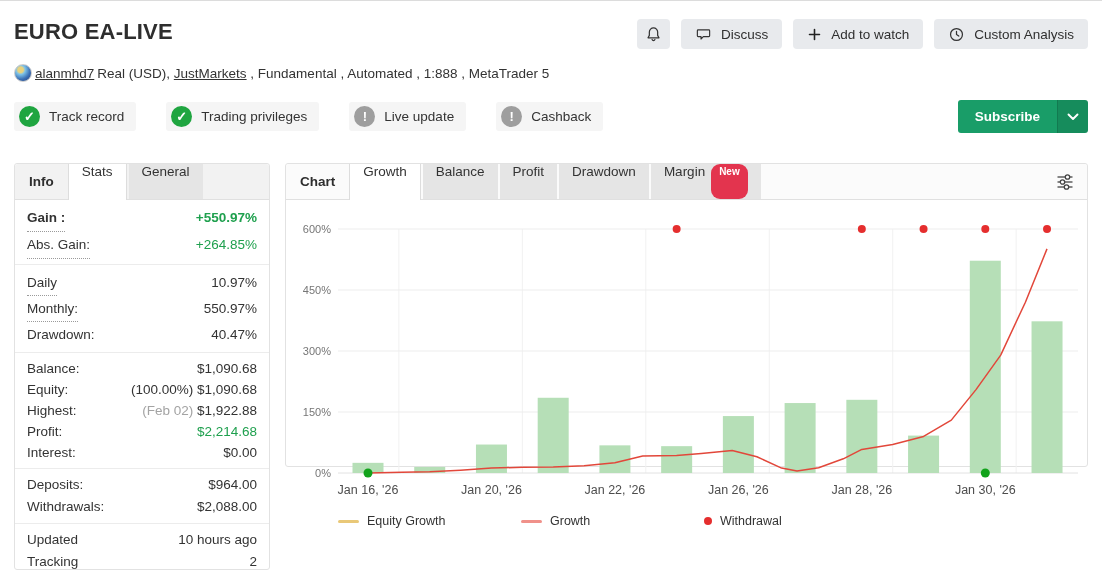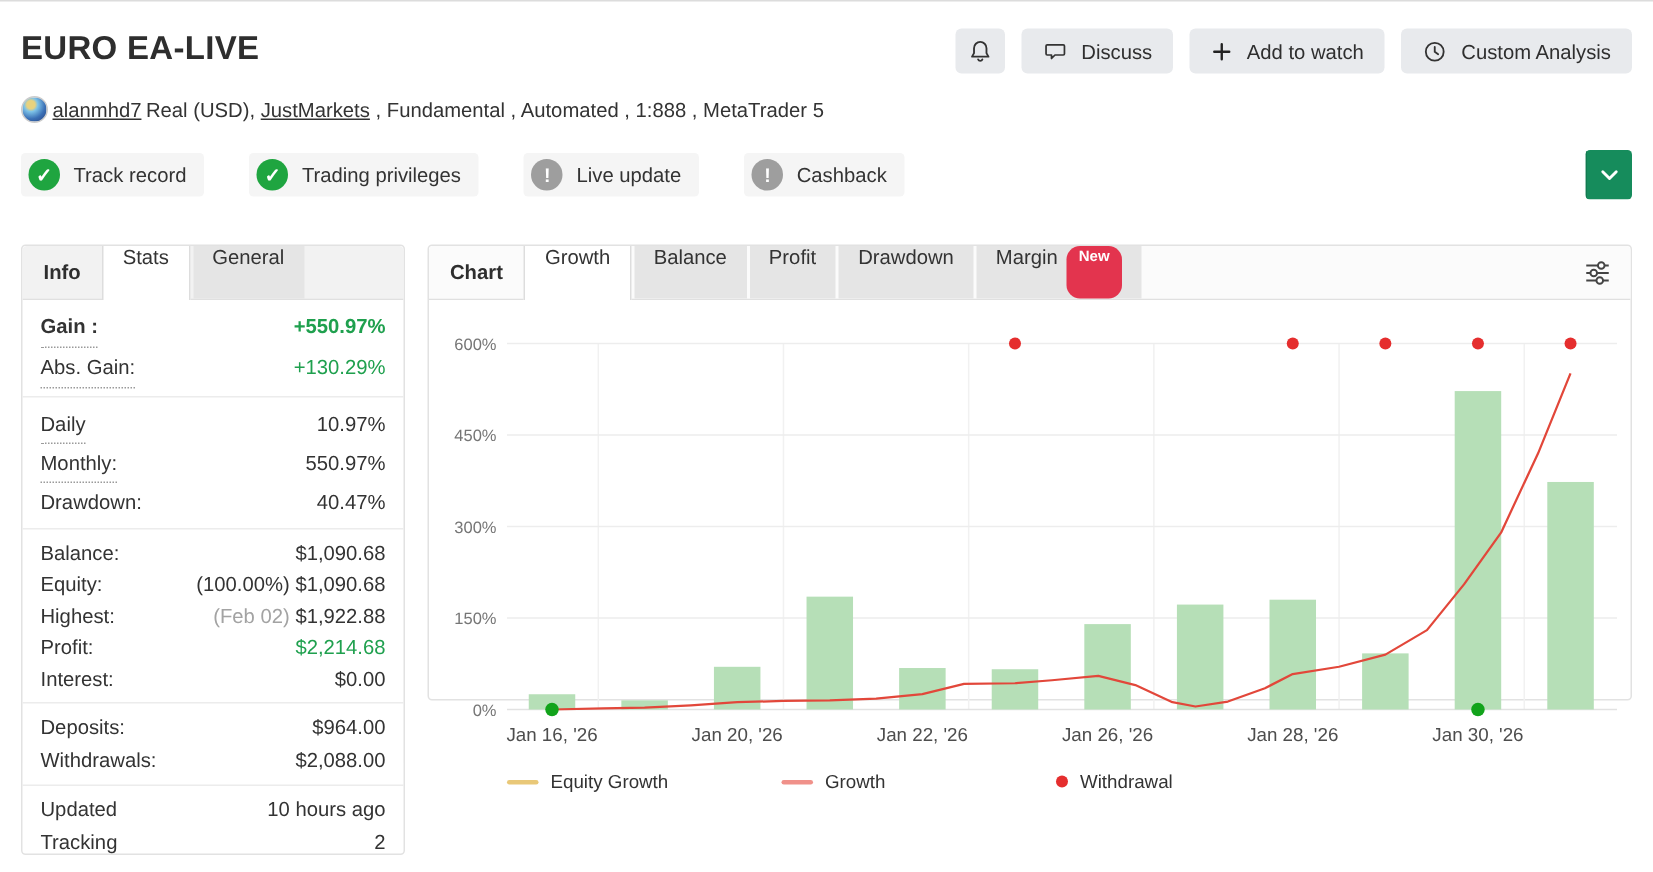--- a/index.html
+++ b/index.html
@@ -127,20 +127,21 @@
         <div class="badge">
           <span class="badge-ic na">!</span>
           <span>Live update</span>
         </div>
         <div class="badge">
           <span class="badge-ic na">!</span>
           <span>Cashback</span>
         </div>
       </div>
     <div class="subscribe">
+      <button class="sub-main">Subscribe</button>
       <button class="sub-caret">
         <svg width="12" height="8" viewBox="0 0 12 8">
             <path d="M1.5 1.5 6 6l4.5-4.5" fill="none" stroke="#fff" stroke-width="1.9" stroke-linecap="round" stroke-linejoin="round"></path>
           </svg>
       </button>
     </div>
   </div>
 
   <div class="main">
 
@@ -157,21 +158,21 @@
           </div>
       </div>
       <div class="info-rows">
           <div class="igroup" data-g="0">
             <div class="irow">
               <span class="ilabel dotted lbold">Gain :</span>
               <span class="ival"><span class="green bold">+550.97%</span></span>
             </div>
             <div class="irow">
               <span class="ilabel dotted">Abs. Gain:</span>
-              <span class="ival"><span class="green">+130.29%</span></span>
+              <span class="ival"><span class="green">+264.85%</span></span>
             </div>
           </div>
           <div class="igroup" data-g="1">
             <div class="irow">
               <span class="ilabel dotted">Daily</span>
               <span class="ival"><span>10.97%</span></span>
             </div>
             <div class="irow">
               <span class="ilabel dotted">Monthly:</span>
               <span class="ival"><span>550.97%</span></span>

